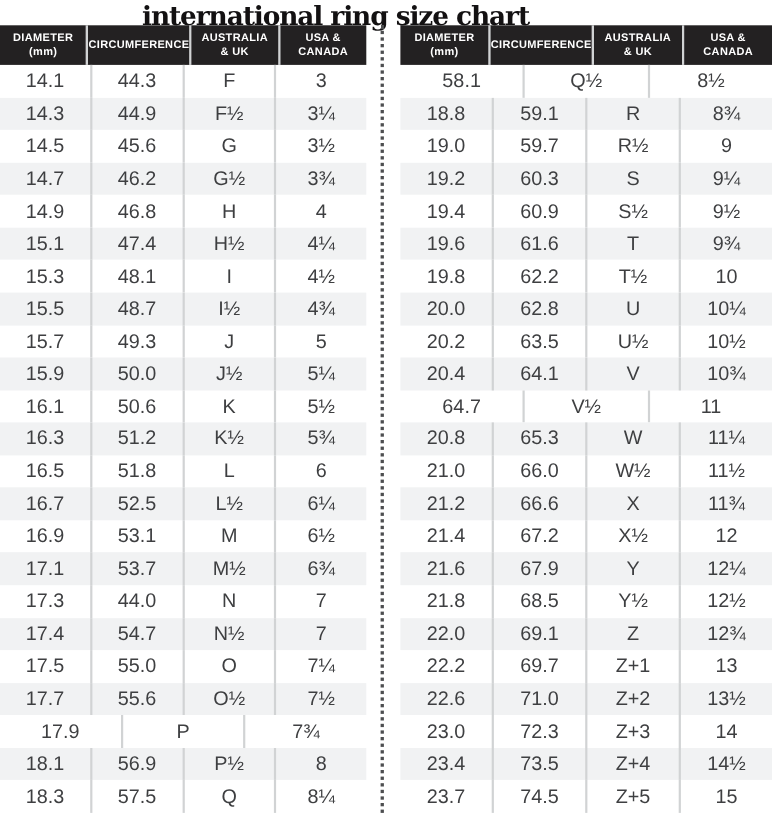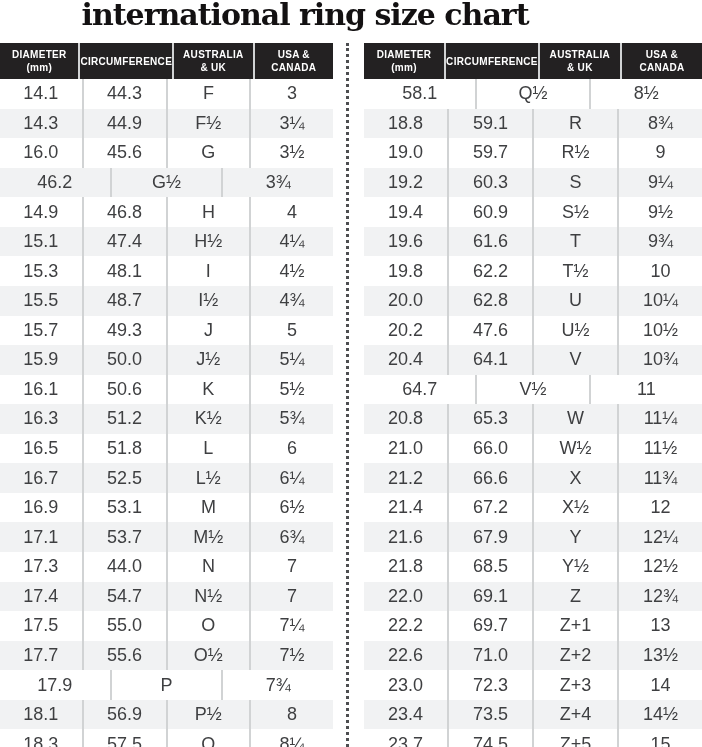--- a/index.html
+++ b/index.html
@@ -2,24 +2,24 @@
 <html><head>
 <meta charset="utf-8">
 <style>
   html,body { margin:0; padding:0; background:#ffffff; }
   .page {
     width:702px; height:747px; background:#ffffff; overflow:hidden;
     font-family:"Liberation Sans", sans-serif; position:relative;
     box-sizing:border-box;
   }
   .title {
-    height:43px; box-sizing:border-box;
+    height:23px; box-sizing:border-box;
     text-align:center; padding-right:92px;
     font-family:"DejaVu Serif", serif; font-weight:bold;
-    font-size:30px; line-height:30px; letter-spacing:-1px;
+    font-size:24px; line-height:30px; letter-spacing:-1px;
     color:#131112; white-space:nowrap;
   }
   .tables { display:flex; height:716px; }
   .rtable { width:333px; display:flex; flex-direction:column; box-sizing:border-box; }
   .rtable.right { width:338px; }
   .divider-gap { width:31px; position:relative; }
   .divider {
     position:absolute; top:0; bottom:0; left:13px; width:0;
     border-left:3px dotted #4d4e50;
   }
@@ -64,26 +64,27 @@
             <div class="tcell">F</div>
             <div class="tcell">3</div>
           </div>
           <div class="trow">
             <div class="tcell">14.3</div>
             <div class="tcell">44.9</div>
             <div class="tcell">F½</div>
             <div class="tcell">3¼</div>
           </div>
           <div class="trow">
-            <div class="tcell">16.0</div>
+            <div class="tcell">14.5</div>
             <div class="tcell">45.6</div>
             <div class="tcell">G</div>
             <div class="tcell">3½</div>
           </div>
           <div class="trow">
+            <div class="tcell">14.7</div>
             <div class="tcell">46.2</div>
             <div class="tcell">G½</div>
             <div class="tcell">3¾</div>
           </div>
           <div class="trow">
             <div class="tcell">14.9</div>
             <div class="tcell">46.8</div>
             <div class="tcell">H</div>
             <div class="tcell">4</div>
           </div>
@@ -252,21 +253,21 @@
             <div class="tcell">10</div>
           </div>
           <div class="trow">
             <div class="tcell">20.0</div>
             <div class="tcell">62.8</div>
             <div class="tcell">U</div>
             <div class="tcell">10¼</div>
           </div>
           <div class="trow">
             <div class="tcell">20.2</div>
-            <div class="tcell">47.6</div>
+            <div class="tcell">63.5</div>
             <div class="tcell">U½</div>
             <div class="tcell">10½</div>
           </div>
           <div class="trow">
             <div class="tcell">20.4</div>
             <div class="tcell">64.1</div>
             <div class="tcell">V</div>
             <div class="tcell">10¾</div>
           </div>
           <div class="trow">

